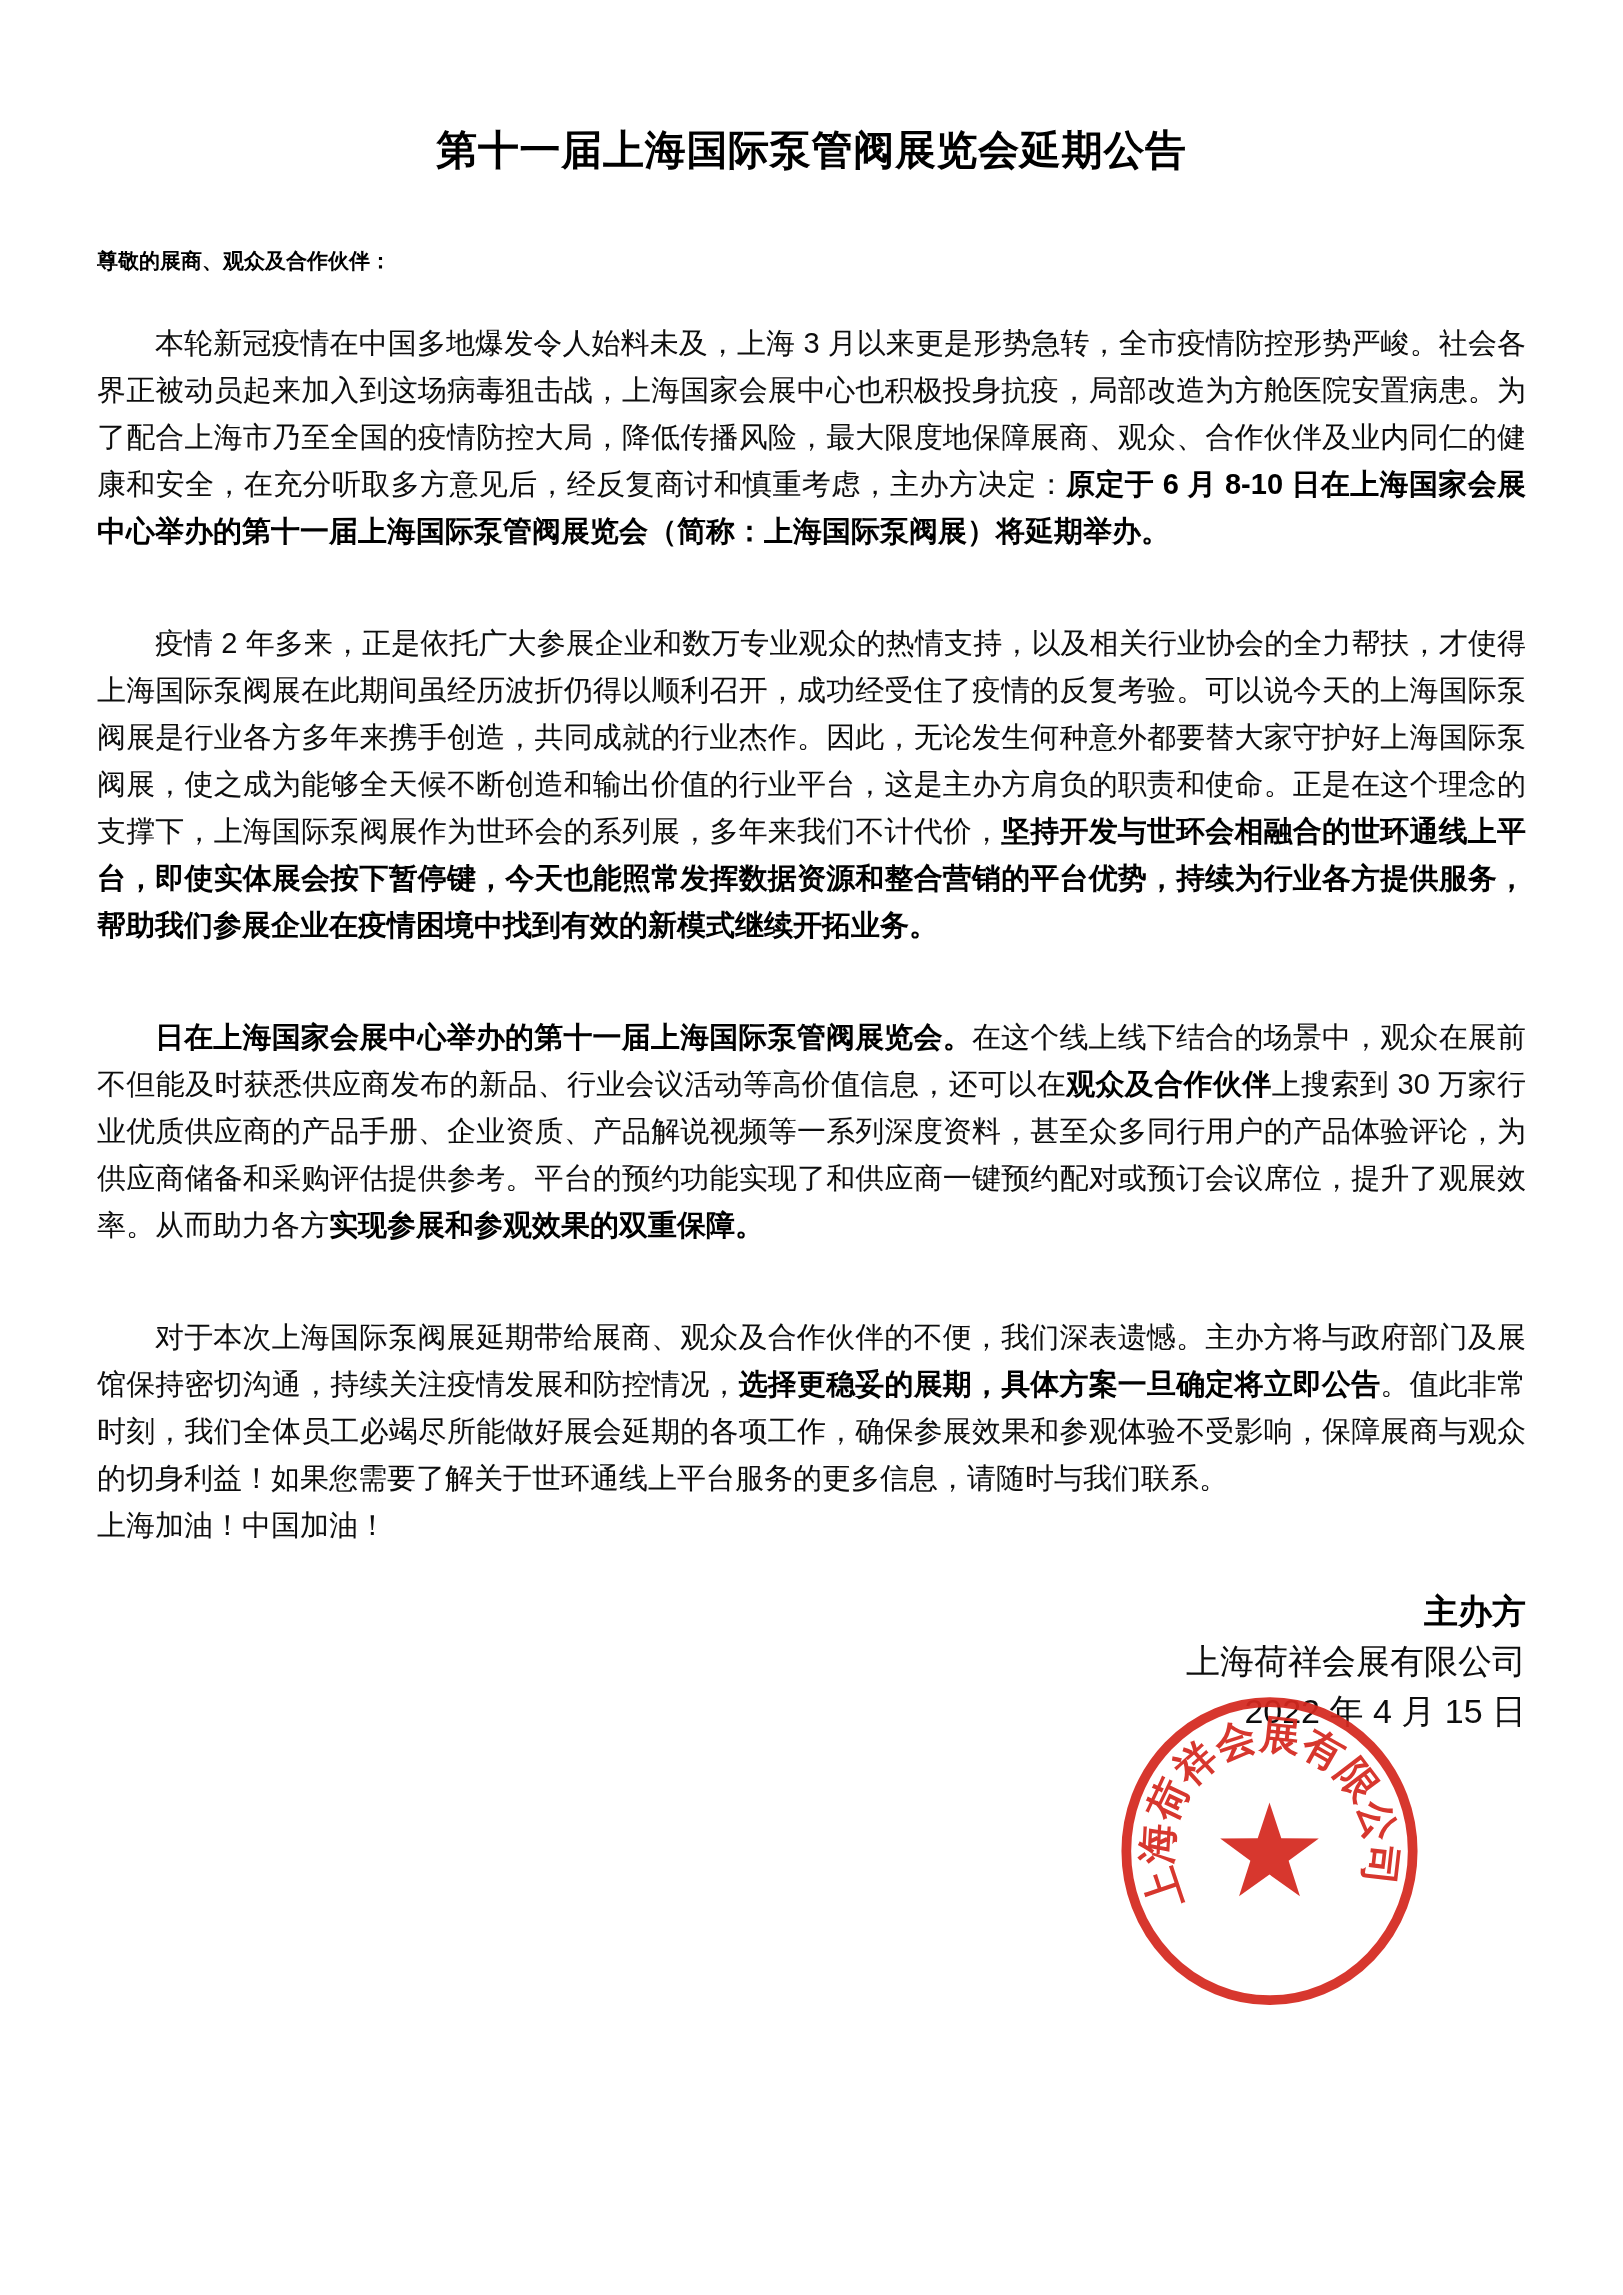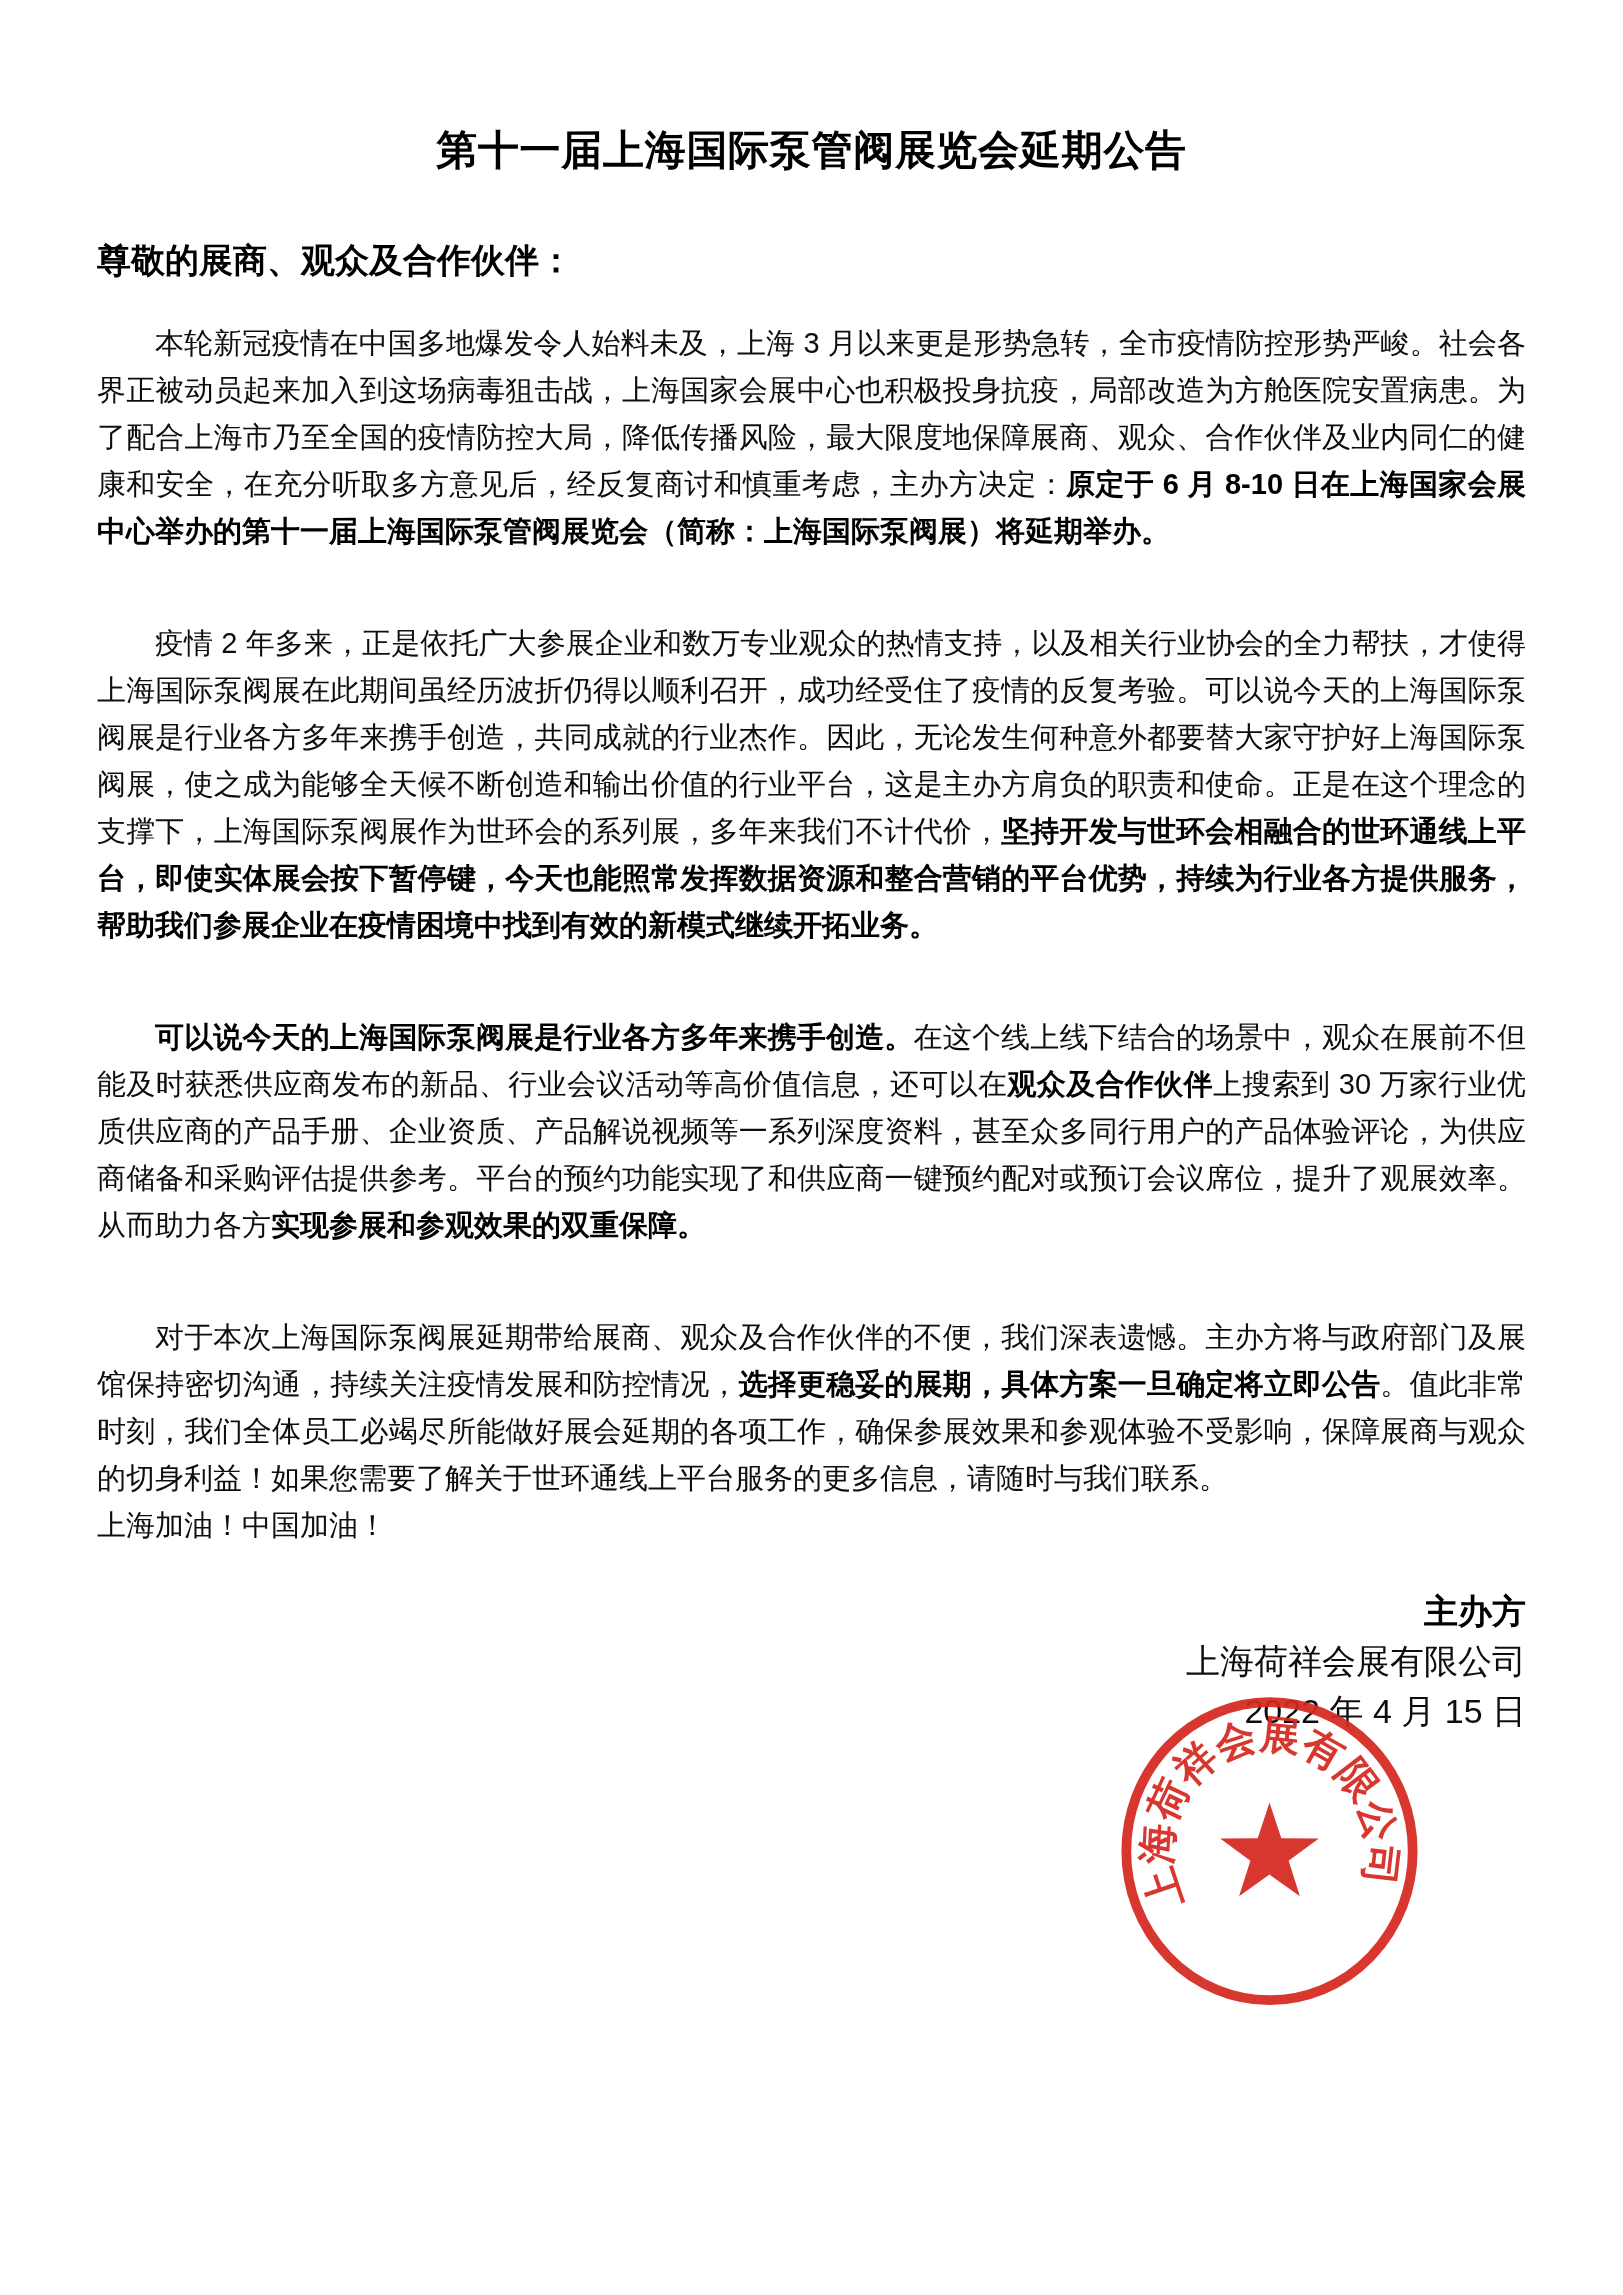--- a/index.html
+++ b/index.html
@@ -11,21 +11,21 @@
   }
   .page{position:relative;width:1623px;height:2099px;background:#fff;overflow:hidden;}
   .content{padding:124px 97px 0 97px;}
   .doc-title{
     margin:0;text-align:center;
     font-size:41px;line-height:52px;font-weight:700;color:#000;
     letter-spacing:0.7px;
   }
   .salutation{
     margin-top:65px;
-    font-size:34px;line-height:39px;font-weight:700;color:#000;
+    font-size:21px;line-height:39px;font-weight:700;color:#000;
   }
   .paragraphs{margin-top:40px;}
   .para{
     margin:0;
     font-size:29px;line-height:47px;
     text-align:justify;text-justify:inter-character;
     text-indent:58px;
     color:#0d0d0d;
   }
   .para + .para{margin-top:65px;}
@@ -59,21 +59,21 @@
 <div class="page">
   <div class="content">
 
     <h1 class="doc-title">第十一届上海国际泵管阀展览会延期公告</h1>
 
     <div class="salutation">尊敬的展商、观众及合作伙伴：</div>
 
     <div class="paragraphs">
         <p class="para"><span>本轮新冠疫情在中国多地爆发令人始料未及，上海 3 月以来更是形势急转，全市疫情防控形势严峻。社会各界正被动员起来加入到这场病毒狙击战，上海国家会展中心也积极投身抗疫，局部改造为方舱医院安置病患。为了配合上海市乃至全国的疫情防控大局，降低传播风险，最大限度地保障展商、观众、合作伙伴及业内同仁的健康和安全，在充分听取多方意见后，经反复商讨和慎重考虑，主办方决定：</span><b>原定于 6 月 8-10 日在上海国家会展中心举办的第十一届上海国际泵管阀展览会（简称：上海国际泵阀展）将延期举办。</b></p>
         <p class="para"><span>疫情 2 年多来，正是依托广大参展企业和数万专业观众的热情支持，以及相关行业协会的全力帮扶，才使得上海国际泵阀展在此期间虽经历波折仍得以顺利召开，成功经受住了疫情的反复考验。可以说今天的上海国际泵阀展是行业各方多年来携手创造，共同成就的行业杰作。因此，无论发生何种意外都要替大家守护好上海国际泵阀展，使之成为能够全天候不断创造和输出价值的行业平台，这是主办方肩负的职责和使命。正是在这个理念的支撑下，上海国际泵阀展作为世环会的系列展，多年来我们不计代价，</span><b>坚持开发与世环会相融合的世环通线上平台，即使实体展会按下暂停键，今天也能照常发挥数据资源和整合营销的平台优势，持续为行业各方提供服务，帮助我们参展企业在疫情困境中找到有效的新模式继续开拓业务。</b></p>
-        <p class="para"><b>可以说今天的上海国际泵阀展是行业各方多年来携手创造。</b><span>在这个线上线下结合的场景中，观众在展前不但能及时获悉供应商发布的新品、行业会议活动等高价值信息，还可以在</span><b>观众及合作伙伴</b><span>上搜索到 30 万家行业优质供应商的产品手册、企业资质、产品解说视频等一系列深度资料，甚至众多同行用户的产品体验评论，为供应商储备和采购评估提供参考。平台的预约功能实现了和供应商一键预约配对或预订会议席位，提升了观展效率。从而助力各方</span><b>实现参展和参观效果的双重保障。</b></p>
+        <p class="para"><b>日在上海国家会展中心举办的第十一届上海国际泵管阀展览会。</b><span>在这个线上线下结合的场景中，观众在展前不但能及时获悉供应商发布的新品、行业会议活动等高价值信息，还可以在</span><b>观众及合作伙伴</b><span>上搜索到 30 万家行业优质供应商的产品手册、企业资质、产品解说视频等一系列深度资料，甚至众多同行用户的产品体验评论，为供应商储备和采购评估提供参考。平台的预约功能实现了和供应商一键预约配对或预订会议席位，提升了观展效率。从而助力各方</span><b>实现参展和参观效果的双重保障。</b></p>
         <p class="para"><span>对于本次上海国际泵阀展延期带给展商、观众及合作伙伴的不便，我们深表遗憾。主办方将与政府部门及展馆保持密切沟通，持续关注疫情发展和防控情况，</span><b>选择更稳妥的展期，具体方案一旦确定将立即公告</b><span>。值此非常时刻，我们全体员工必竭尽所能做好展会延期的各项工作，确保参展效果和参观体验不受影响，保障展商与观众的切身利益！如果您需要了解关于世环通线上平台服务的更多信息，请随时与我们联系。</span></p>
         <p class="para flush"><span>上海加油！中国加油！</span></p>
       </div>
 
     <div class="signature">
       <div class="role">主办方</div>
       <div class="company">上海荷祥会展有限公司</div>
       <div class="date">2022 年 4 月 15 日</div>
     </div>
 

